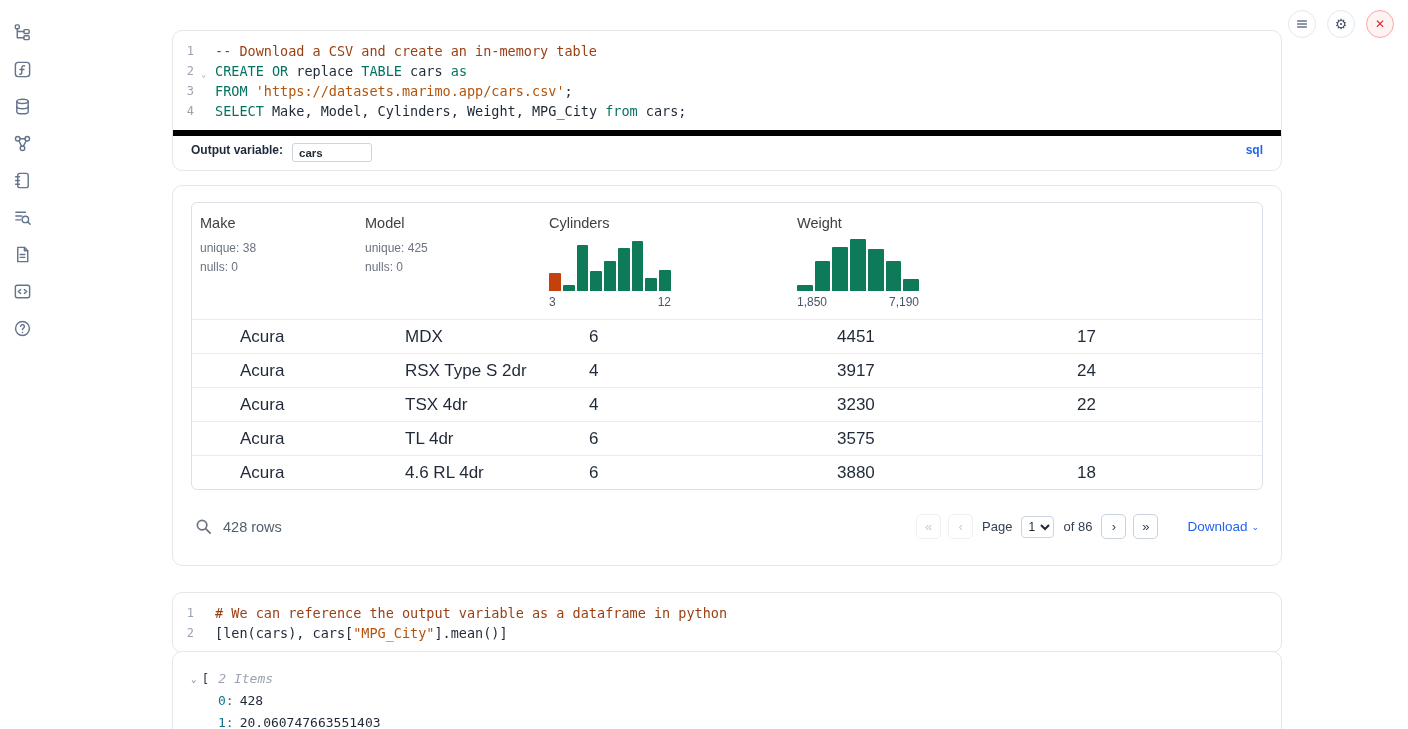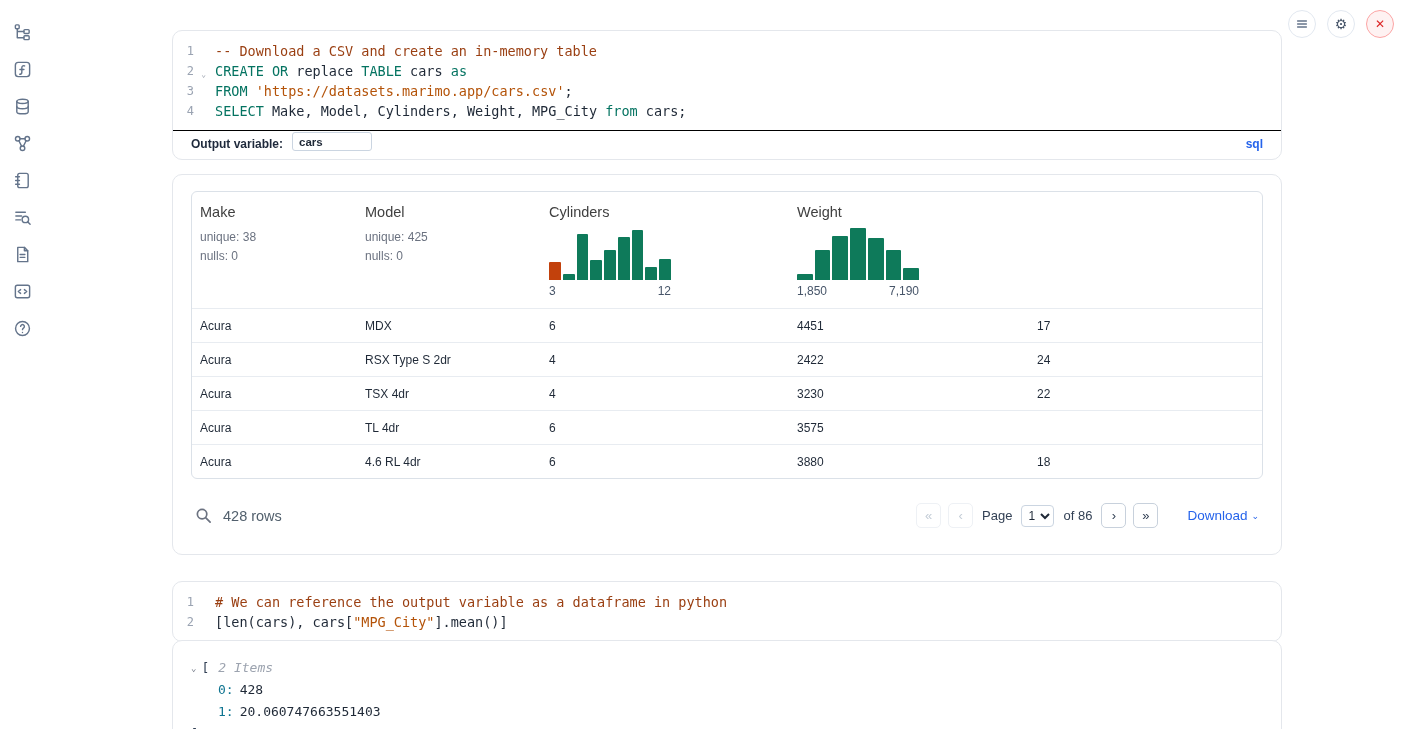--- a/index.html
+++ b/index.html
@@ -32,22 +32,22 @@
   .gutter-line { position:relative; padding-right:13px; height:20px; }
   .fold { position:absolute; right:1px; top:4px; font-size:8px; color:#9ca3af; cursor:pointer; }
   .code-lines { flex:1; font-family:"DejaVu Sans Mono", monospace; font-size:13.5px;
     line-height:20px; white-space:pre; color:#1f2937; padding-left:8px; }
   .code-line { height:20px; }
   .tok-kw  { color:var(--kw); }
   .tok-str { color:var(--str); }
   .tok-com { color:var(--com); }
   .tok-pl  { color:#1f2937; }
 
-  .outvar-row { display:flex; align-items:flex-end; gap:9px; padding:1px 18px 8px;
-    border-top:1px solid #000000; }
+  .outvar-row { display:flex; align-items:flex-start; gap:9px; padding:7px 18px 8px;
+    border-top:6px solid #000000; }
   .outvar-label { font-size:12px; font-weight:700; color:#1e293b; }
   .outvar-input { width:80px; height:19px; border:1px solid #cbd5e1; border-radius:3px;
     font-size:11.5px; font-weight:600; color:#1f2937; padding:0 6px;
     font-family:"Liberation Sans", sans-serif; }
   .lang-badge { margin-left:auto; font-size:12px; font-weight:600; color:var(--accent); cursor:pointer; }
 
   
   .output-card { margin-top:14px; border:1px solid #e4e7ec; border-radius:10px;
     background:#fff; padding:16px 18px 6px; }
   .data-table { border:1px solid #dbe1e8; border-radius:6px; overflow:hidden; }
@@ -56,22 +56,22 @@
   .th-label { font-size:14.5px; color:#404040; }
   .th-stat { margin-top:9px; font-size:12px; color:#6b7280; line-height:16px; }
   .th-stat div + div { margin-top:3px; }
   .hist-wrap { margin-top:8px; width:122px; }
   .hist { display:flex; align-items:flex-end; gap:2px; height:52px; }
   .hist-bar { flex:1; background:var(--hist-green); border-radius:1px 1px 0 0; min-height:3px; }
   .hist-bar.hl { background:var(--hist-orange); }
   .hist-axis { display:flex; justify-content:space-between; font-size:12px;
     color:#475569; margin-top:4px; }
   .t-row { border-top:1px solid #e8ecf1; cursor:pointer; }
-  .t-cell { padding:0 8px; font-size:12px; color:#1f2937; height:33px;
-    display:flex; align-items:center; }
+  .t-cell { padding:0 8px; font-size:17px; color:#1f2937; height:33px;
+    display:flex; align-items:center;margin-left:40px; }
 
   
   .table-footer { display:flex; align-items:center; padding:13px 4px 9px; }
   .row-count { font-size:14.5px; color:#52606d; margin-left:10px; }
   .search-btn { width:18px; height:18px; cursor:pointer; }
   .search-btn svg { width:17px; height:17px; stroke:#6b7280; fill:none; stroke-width:1.8; stroke-linecap:round; }
   .pager { margin-left:auto; display:flex; align-items:center; gap:7px; }
   .page-btn { width:25px; height:25px; border:1px solid #e5e9ef; border-radius:5px;
     background:#fff; display:flex; align-items:center; justify-content:center;
     font-size:13px; cursor:pointer; color:#334155; }
@@ -267,21 +267,21 @@
             <div class="t-cell">Acura</div>
             <div class="t-cell">MDX</div>
             <div class="t-cell">6</div>
             <div class="t-cell">4451</div>
             <div class="t-cell">17</div>
           </div>
           <div class="t-row t-grid">
             <div class="t-cell">Acura</div>
             <div class="t-cell">RSX Type S 2dr</div>
             <div class="t-cell">4</div>
-            <div class="t-cell">2422</div>
+            <div class="t-cell">3917</div>
             <div class="t-cell">24</div>
           </div>
           <div class="t-row t-grid">
             <div class="t-cell">Acura</div>
             <div class="t-cell">TSX 4dr</div>
             <div class="t-cell">4</div>
             <div class="t-cell">3230</div>
             <div class="t-cell">22</div>
           </div>
           <div class="t-row t-grid">

